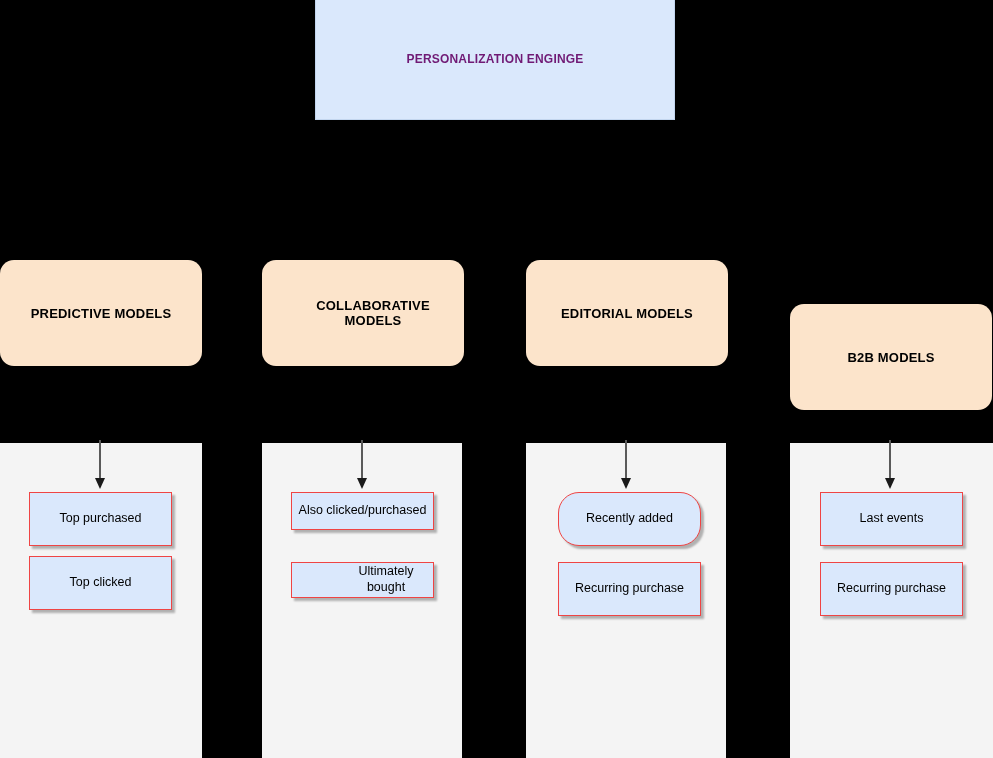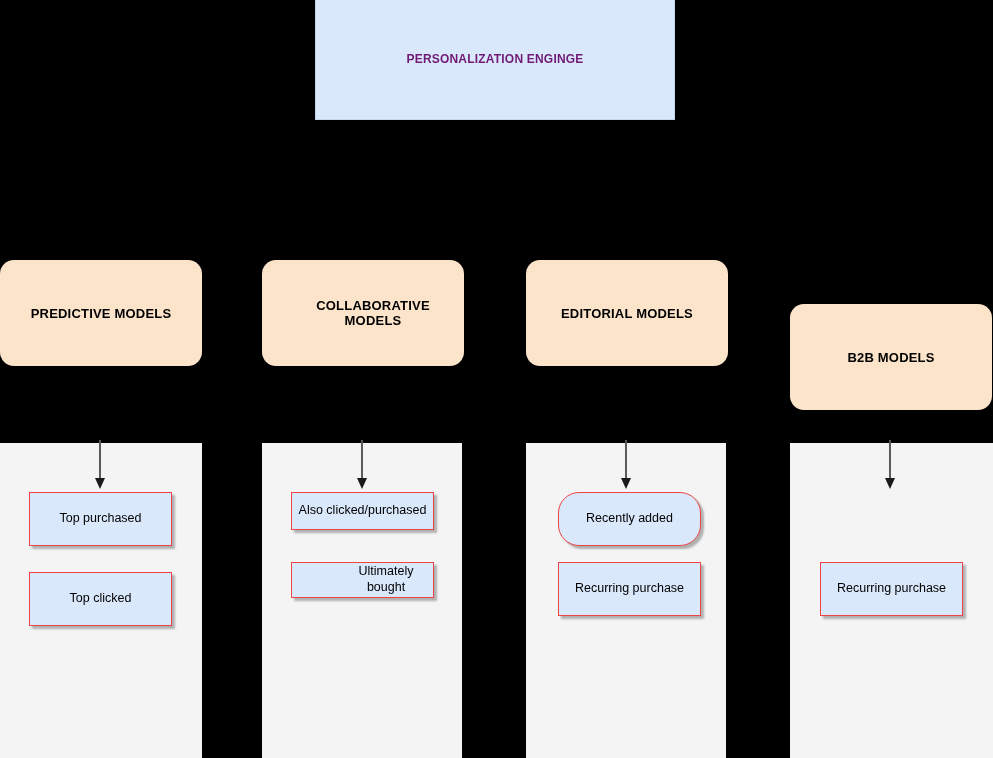--- a/index.html
+++ b/index.html
@@ -153,35 +153,38 @@
     <div class="arrow-head"></div>
   </div>
   <div class="arrow" style="left:883px;">
     <div class="arrow-line"></div>
     <div class="arrow-head"></div>
   </div>
 
   <div class="leaf-box" style="left:29px; top:492px; width:143px; height:54px;">
     <span class="leaf-label">Top purchased</span>
   </div>
-  <div class="leaf-box" style="left:29px; top:572px; width:143px; height:54px;">
+  <div class="leaf-box" style="left:29px; top:556px; width:143px; height:54px;">
     <span class="leaf-label">Top clicked</span>
   </div>
 
   <div class="leaf-box" style="left:291px; top:492px; width:143px; height:38px;">
     <span class="leaf-label">Also clicked/purchased</span>
   </div>
   <div class="leaf-box" style="left:291px; top:562px; width:143px; height:36px;padding-left:47px;">
     <span class="leaf-label">Ultimately bought</span>
   </div>
 
   <div class="leaf-box" style="left:558px; top:492px; width:143px; height:54px;border-radius:21px;">
     <span class="leaf-label">Recently added</span>
   </div>
   <div class="leaf-box" style="left:558px; top:562px; width:143px; height:54px;">
     <span class="leaf-label">Recurring purchase</span>
   </div>
 
+  <div class="leaf-box" style="left:820px; top:492px; width:143px; height:54px;">
+    <span class="leaf-label">Last events</span>
+  </div>
   <div class="leaf-box" style="left:820px; top:562px; width:143px; height:54px;">
     <span class="leaf-label">Recurring purchase</span>
   </div>
 
 </div>
 
 </body></html>

